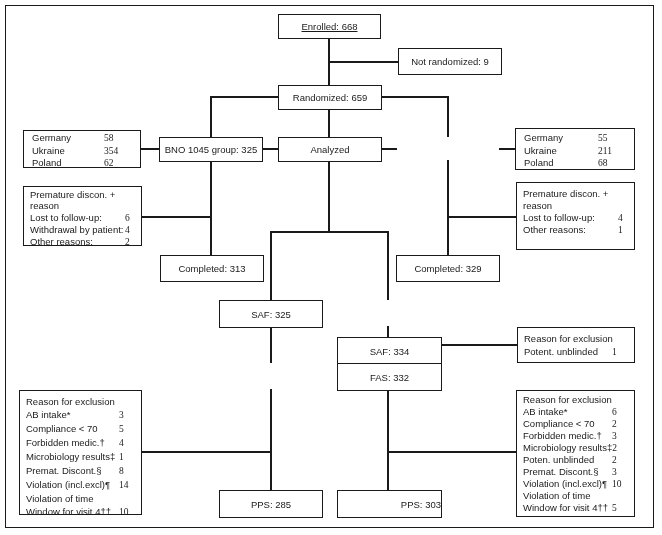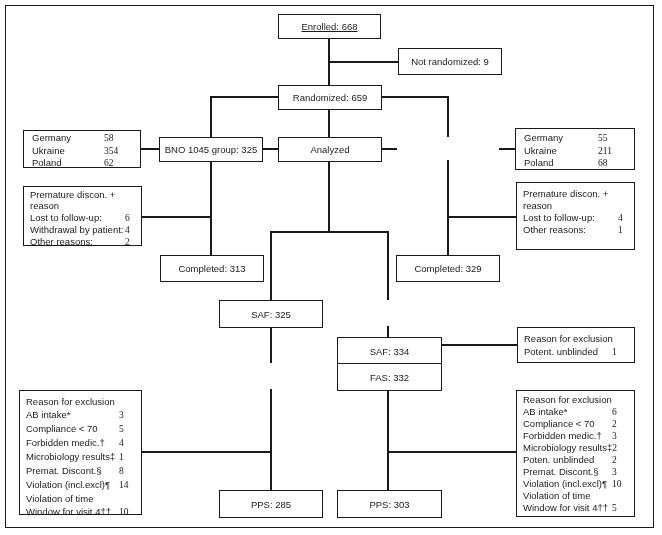--- a/index.html
+++ b/index.html
@@ -92,21 +92,21 @@
     </div>
   <div class="node" style="left:337px;top:300px;width:103px;height:26px;margin-top:37px;">
       <span>SAF: 334</span>
     </div>
   <div class="node" style="left:337px;top:363px;width:103px;height:26px;">
       <span>FAS: 332</span>
     </div>
   <div class="node" style="left:219px;top:490px;width:102px;height:26px;">
       <span>PPS: 285</span>
     </div>
-  <div class="node" style="left:337px;top:490px;width:103px;height:26px;">
+  <div class="node" style="left:337px;top:490px;width:103px;height:26px;justify-content:flex-end;">
       <span>PPS: 303</span>
     </div>
 
   <div class="sbox countries clip-top" style="left:23px;top:130px;width:118px;height:38px;">
     <div class="rows">
       <div class="srow">
           <span class="lbl">Germany</span>
           <span class="val">58</span>
         </div>
       <div class="srow">

